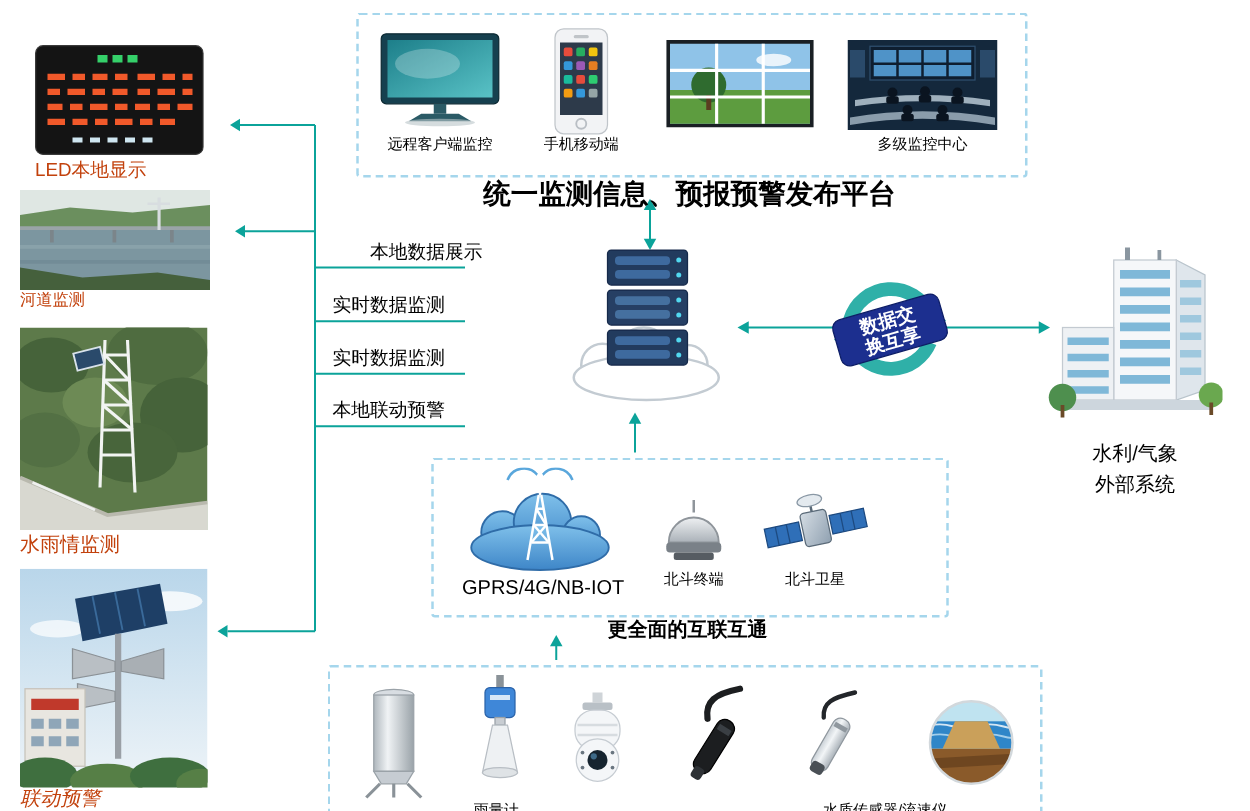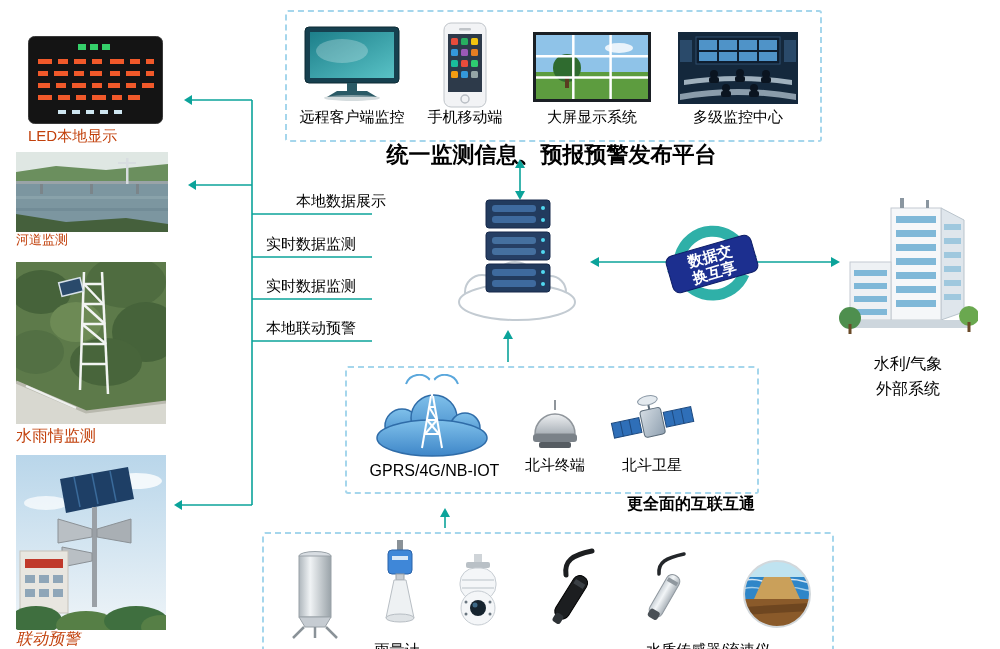--- a/index.html
+++ b/index.html
@@ -1,20 +1,20 @@
 <!DOCTYPE html>
 <html><head>
 <meta charset="utf-8">
 <style>
   html,body{margin:0;padding:0;background:#fff;}
   .stage{position:relative;width:1000px;height:649px;background:#ffffff;overflow:hidden;
          font-family:"Liberation Sans","DejaVu Sans",sans-serif;color:#111;}
   .abs{position:absolute;}
   .dashed-box{position:absolute;border:2px dashed #a5d6ec;border-radius:3px;background:transparent;}
-  .label{position:absolute;text-align:center;font-size:15px;color:#000;line-height:1.25;}
+  .label{position:absolute;text-align:center;font-size:12px;color:#000;line-height:1.25;}
   .caption{position:absolute;text-align:center;font-size:22px;font-weight:bold;color:#000;}
   .photo-caption{position:absolute;font-size:16px;color:#c2410c;}
   .link-label{position:absolute;font-size:15px;color:#000;text-align:left;}
   .two-line{line-height:1.55;font-size:16px;}
   svg{display:block;}
 </style>
 </head>
 <body>
 
 <div class="stage">
@@ -246,21 +246,20 @@
       <rect x="32" y="44" width="4" height="12" fill="#5a3c20"></rect>
       <ellipse cx="86" cy="16" rx="14" ry="5" fill="#ffffff" opacity="0.8"></ellipse>
       <g stroke="#ffffff" stroke-width="2.5">
         <line x1="40.3" y1="3" x2="40.3" y2="67"></line>
         <line x1="77.6" y1="3" x2="77.6" y2="67"></line>
         <line x1="3" y1="24.3" x2="115" y2="24.3"></line>
         <line x1="3" y1="45.6" x2="115" y2="45.6"></line>
       </g>
     </svg>
   </div>
-  <div class="label" style="left:522px;top:108px;width:140px;z-index:2;">大屏显示系统</div>
 
   <div class="abs" style="left:678px;top:32px;z-index:2;">
     <svg width="120" height="72" viewBox="0 0 120 72">
       <rect width="120" height="72" fill="#14283c"></rect>
       <rect x="18" y="5" width="84" height="27" fill="#0e1e30" stroke="#2f4e6e"></rect>
       <g fill="#4f93c8">
         <rect x="21" y="8" width="18" height="10"></rect>
           <rect x="41" y="8" width="18" height="10"></rect>
           <rect x="61" y="8" width="18" height="10"></rect>
           <rect x="81" y="8" width="18" height="10"></rect>
@@ -440,21 +439,21 @@
         <line x1="64" y1="25" x2="64" y2="40" stroke="#1d4a80"></line>
         <line x1="73" y1="25" x2="73" y2="40" stroke="#1d4a80"></line>
         <rect x="32" y="19" width="21" height="27" rx="3" fill="url(#g-satbody)" stroke="#5a6a78"></rect>
         <line x1="42" y1="19" x2="42" y2="12" stroke="#5a6a78" stroke-width="2"></line>
         <ellipse cx="42" cy="10" rx="10" ry="4.5" fill="#e4eaef" stroke="#8a98a5"></ellipse>
       </g>
     </svg>
   </div>
   <div class="label" style="left:582px;top:456px;width:140px;z-index:2;">北斗卫星</div>
 
-  <div class="caption" style="left:345px;top:494px;width:410px;font-size:16px;z-index:2;text-align:right;">更全面的互联互通</div>
+  <div class="caption" style="left:345px;top:494px;width:410px;font-size:16px;z-index:2;">更全面的互联互通</div>
 
   <div class="abs" style="left:286px;top:545px;z-index:2;">
     <svg width="58" height="95" viewBox="0 0 58 95">
       <defs>
         <linearGradient id="g-steel" x1="0" y1="0" x2="1" y2="0">
           <stop offset="0" stop-color="#aeb6bc"></stop>
             <stop offset="0.35" stop-color="#f0f3f5"></stop>
             <stop offset="1" stop-color="#9aa3a9"></stop>
         </linearGradient>
       </defs>

